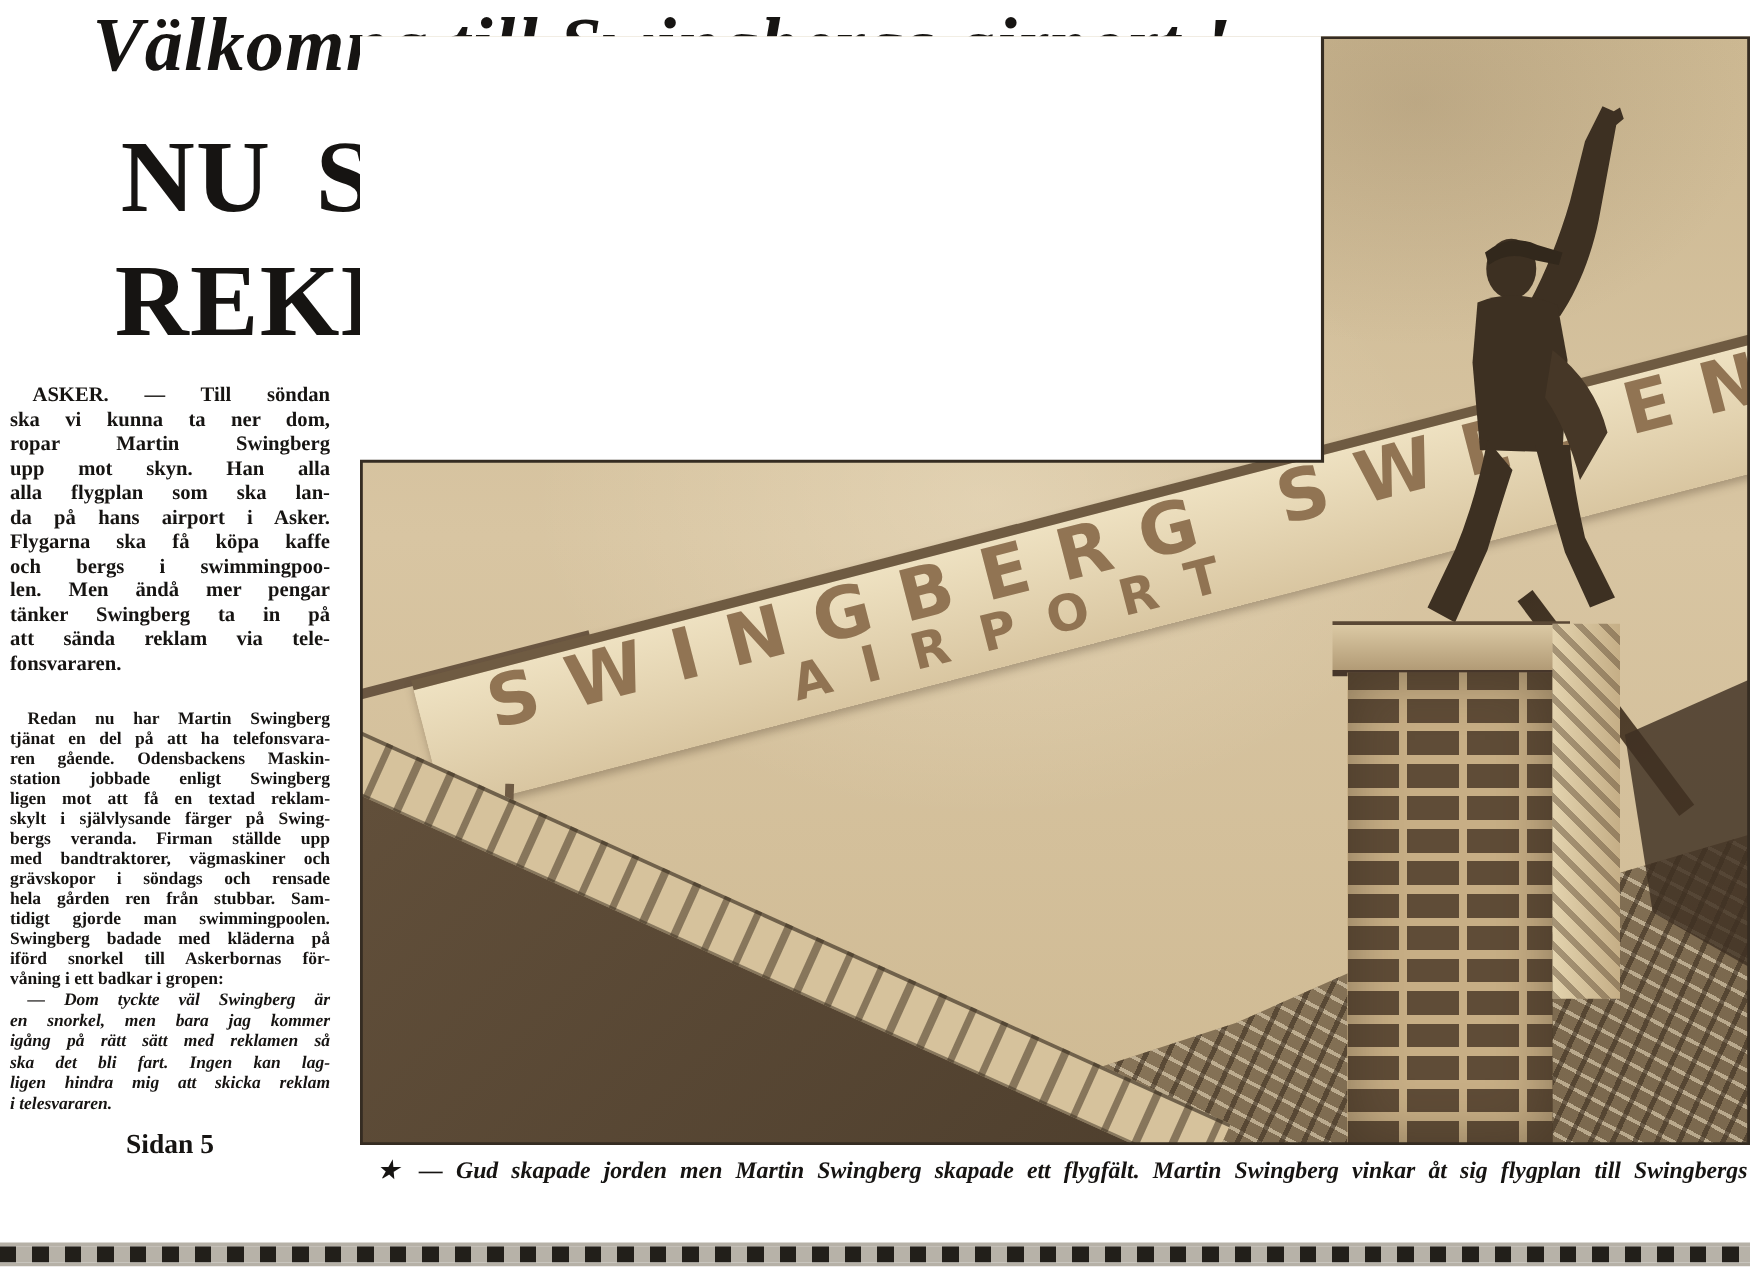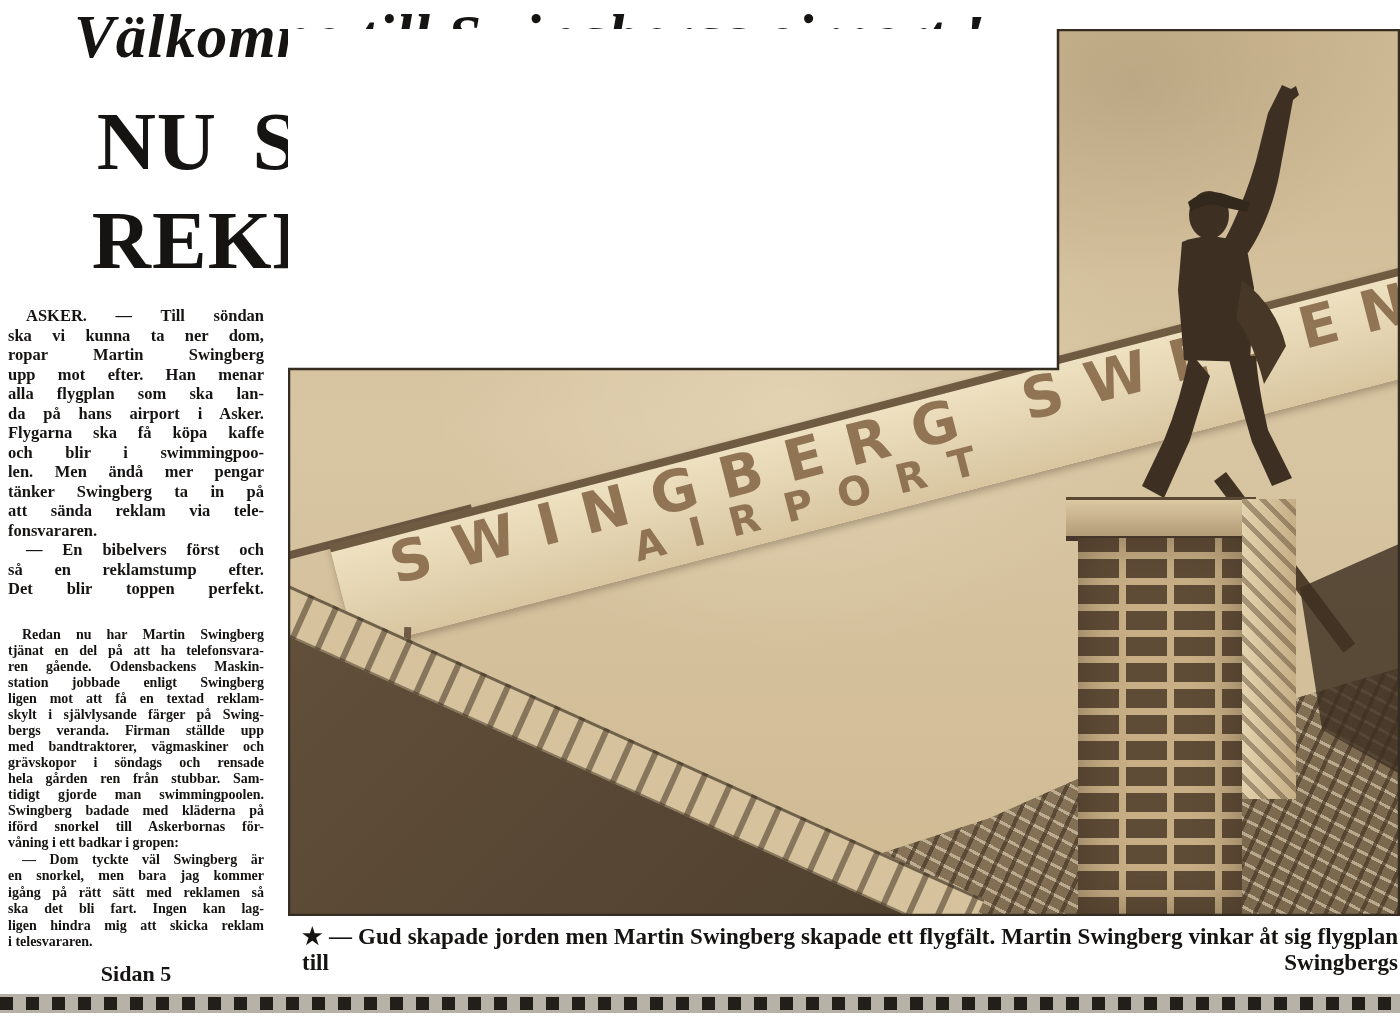--- a/index.html
+++ b/index.html
@@ -27,21 +27,21 @@
   
   .column { position:absolute; left:8px; top:306px; width:256px; }
   .para { font-weight:bold; }
   .para .line { text-align:justify; text-align-last:justify; }
   .para .line-last { text-align-last:left; }
   .para.justify-all .line-last { text-align-last:justify; }
   .para.lead  { font-size:16.5px; line-height:19.5px; }
   .para.lead .line:first-child { text-indent:18px; }
   .para.body2 { font-size:14px; line-height:16px; margin-top:28px; }
   .para.body2 .line:first-child { text-indent:14px; }
-  .para.body3 { font-size:14px; line-height:16.5px; margin-top:1px; }
+  .para.body3 { font-size:14px; line-height:16.5px; margin-top:1px;font-style:italic; }
   .para.body3 .line:first-child { text-indent:14px; }
   .page-ref { text-align:center; font-weight:bold; font-size:22px; margin-top:10px; }
   
   .photo { position:absolute; left:288px; top:29px; width:1112px; height:887px; overflow:hidden; }
   .photo * { position:absolute; }
   .sky {
     inset:0;
     background-image:
       radial-gradient(ellipse 320px 220px at 18% 14%, rgba(118,96,68,.16), transparent 65%),
       radial-gradient(ellipse 420px 300px at 76% 6%, rgba(118,96,68,.20), transparent 65%),
@@ -119,21 +119,21 @@
     transform:rotate(24.3deg); transform-origin:left top;
     background-image:repeating-linear-gradient(90deg, rgba(70,55,38,.55) 0 6px, transparent 6px 27px);
     background-color:#d6c29c;
     border-top:3px solid rgba(58,46,32,.65);
     border-bottom:2px solid rgba(58,46,32,.5);
   }
   .mask { left:0; top:0; width:769px; height:339px; background:#ffffff; }
   .frame { inset:0; width:100%; height:100%; }
   
   .caption { position:absolute; left:302px; top:924px; width:1096px; }
-  .caption .para { font-size:23px; line-height:26px; }
+  .caption .para { font-style:italic; font-size:19px; line-height:26px; }
   .tape {
     position:absolute; left:0; top:994px; width:1400px; height:13px;
     border-top:3px solid #b6b1a7; border-bottom:3px solid #b6b1a7;
     background-image:repeating-linear-gradient(90deg, #221f1a 0 13px, #b7b2a8 13px 26px);
   }
 </style>
 </head>
 <body>
 
 <div id="page">
@@ -145,34 +145,29 @@
     <div>REKLAM I TELEFON</div>
   </div>
 
   <div class="credit">Foto: Per Lindgren</div>
 
   <div class="column">
     <div class="para lead">
         <div class="line">ASKER. — Till söndan</div>
         <div class="line">ska vi kunna ta ner dom,</div>
         <div class="line">ropar Martin Swingberg</div>
-        <div class="line">upp mot efter. Han menar</div>
+        <div class="line">upp mot skyn. Han alla</div>
         <div class="line">alla flygplan som ska lan-</div>
         <div class="line">da på hans airport i Asker.</div>
         <div class="line">Flygarna ska få köpa kaffe</div>
-        <div class="line">och blir i swimmingpoo-</div>
+        <div class="line">och bergs i swimmingpoo-</div>
         <div class="line">len. Men ändå mer pengar</div>
         <div class="line">tänker Swingberg ta in på</div>
         <div class="line">att sända reklam via tele-</div>
         <div class="line line-last">fonsvararen.</div>
-      </div>
-    <div class="para lead justify-all">
-        <div class="line">— En bibelvers först och</div>
-        <div class="line">så en reklamstump efter.</div>
-        <div class="line line-last">Det blir toppen perfekt.</div>
       </div>
     <div class="para body2">
         <div class="line">Redan nu har Martin Swingberg</div>
         <div class="line">tjänat en del på att ha telefonsvara-</div>
         <div class="line">ren gående. Odensbackens Maskin-</div>
         <div class="line">station jobbade enligt Swingberg</div>
         <div class="line">ligen mot att få en textad reklam-</div>
         <div class="line">skylt i självlysande färger på Swing-</div>
         <div class="line">bergs veranda. Firman ställde upp</div>
         <div class="line">med bandtraktorer, vägmaskiner och</div>

